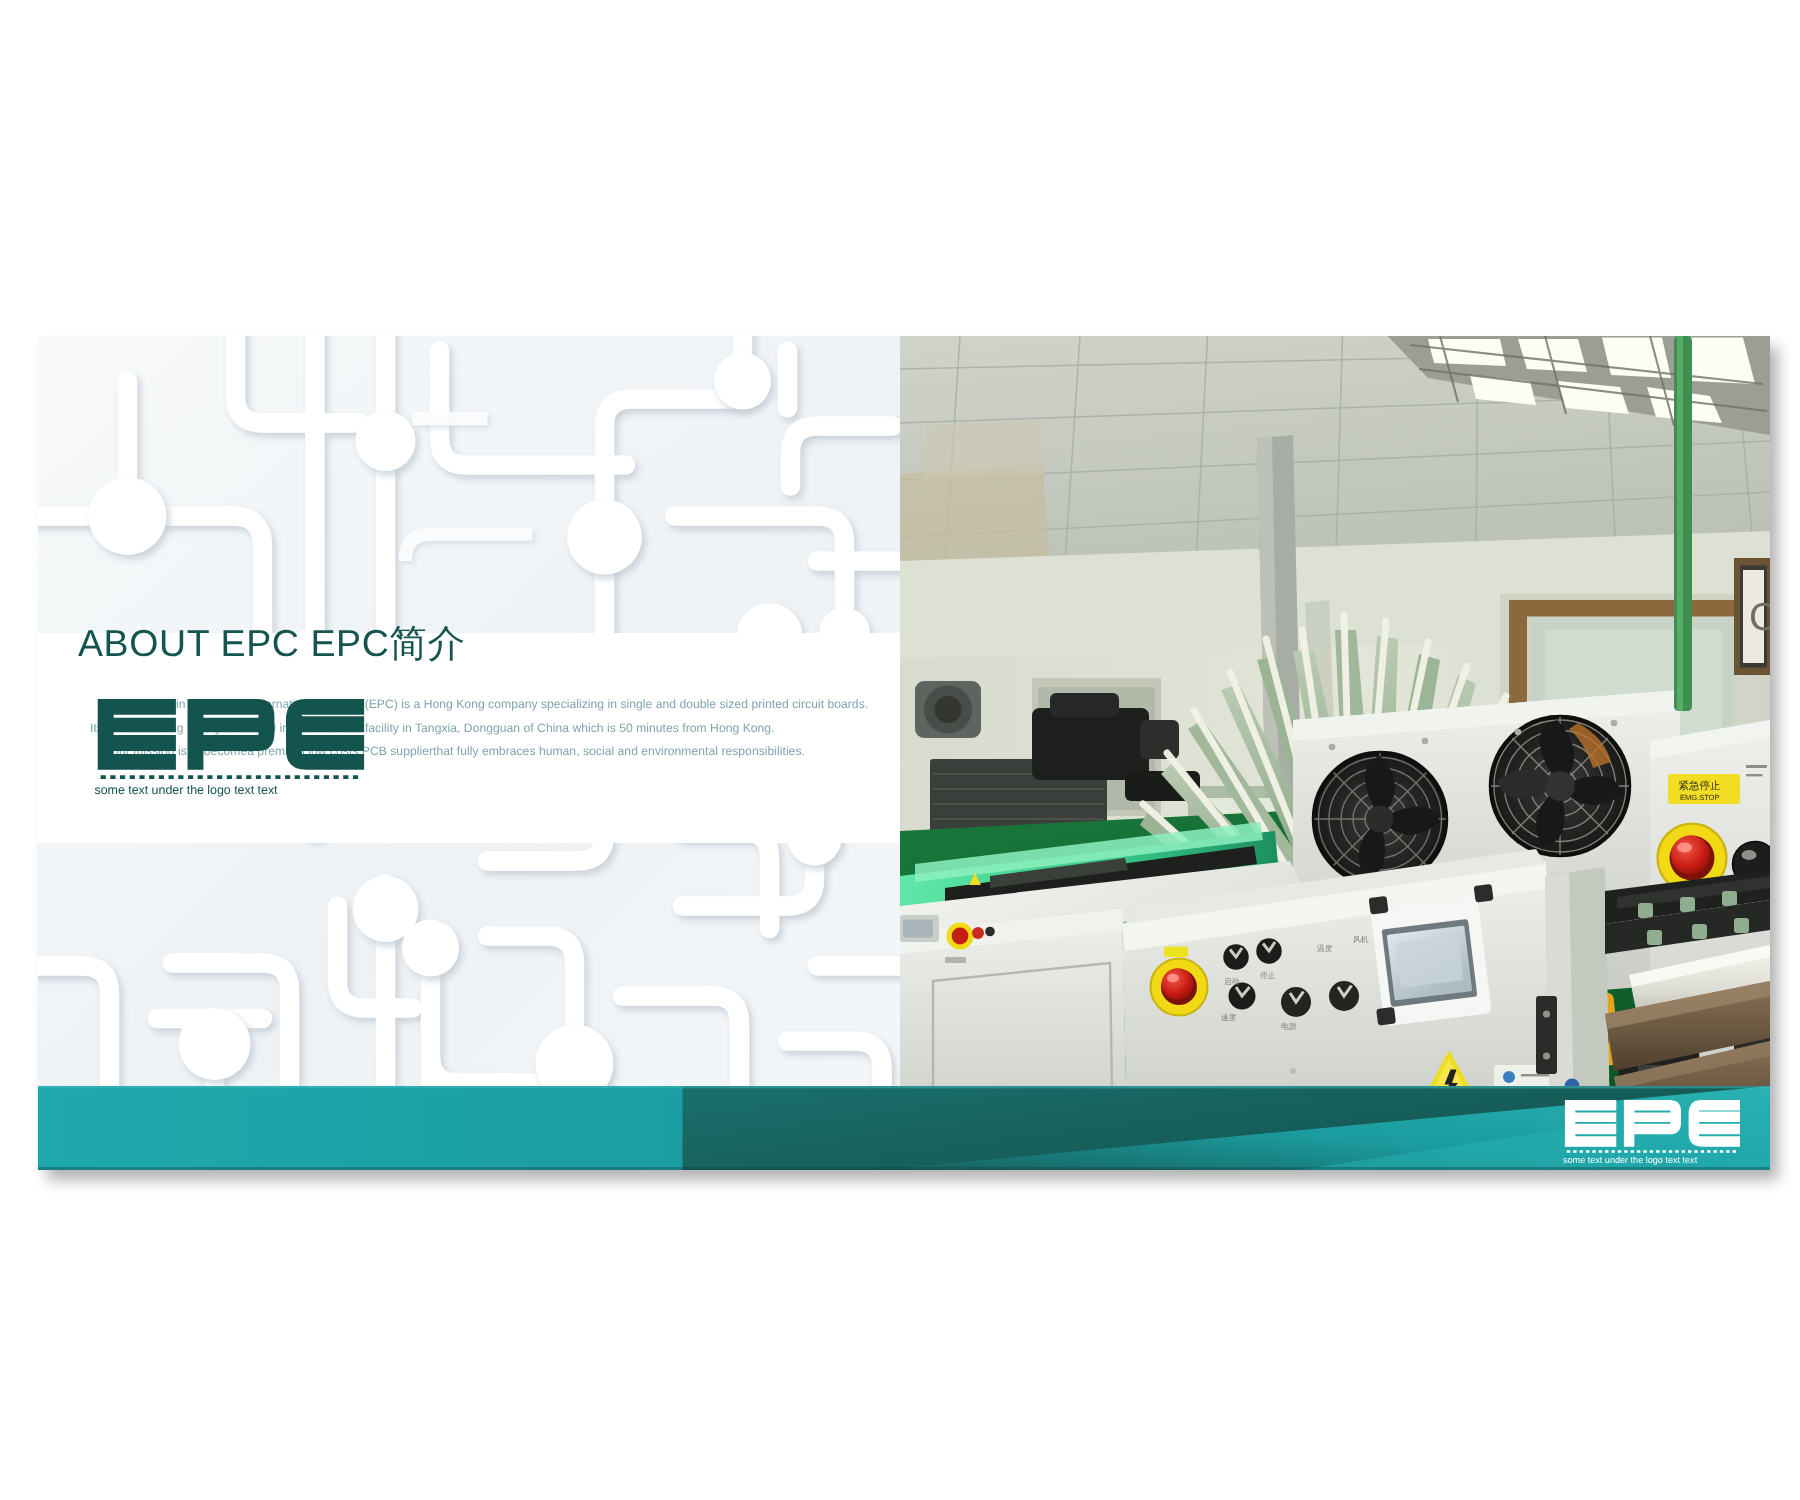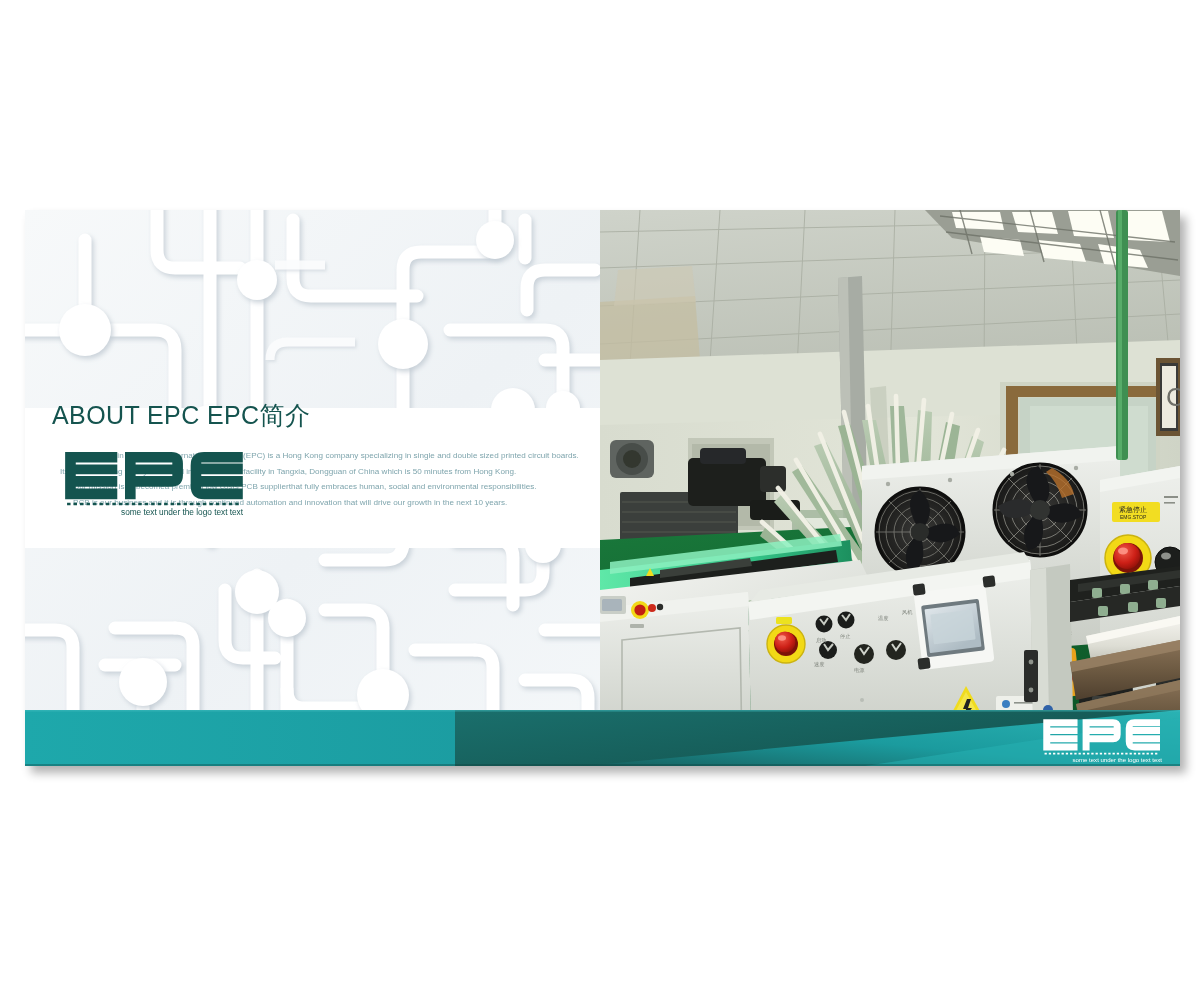--- a/index.html
+++ b/index.html
@@ -9,21 +9,21 @@
     height: 1000px;
     background: #ffffff;
     font-family: "Liberation Sans", sans-serif;
     overflow: hidden;
   }
 
   
   #slide {
     position: absolute;
     left: 25px;
-    top: 210px;
+    top: 224px;
     width: 1155px;
     height: 556px;
     background: #ffffff;
     box-shadow: 6px 7px 9px rgba(0,0,0,0.30);
     overflow: hidden;
   }
 
   
   #left-panel {
     position: absolute;
@@ -85,21 +85,21 @@
     top: 240px;
     width: 180px;
     z-index: 5;
   }
   .logo-mark { display: block; }
   .logo-tagline {
     font-size: 8.3px;
     color: #14544f;
     letter-spacing: -0.02px;
     white-space: nowrap;
-    text-align: right;
+    text-align: left;
     margin-top: 1px;
     font-weight: 400;
   }
 
   
   #photo-panel {
     position: absolute;
     left: 575px; top: 0;
     width: 580px; height: 556px;
     overflow: hidden;
@@ -225,21 +225,20 @@
       </g>
     </svg>
 
     <div id="copy-band"></div>
 
     <div id="about-block">
       <div id="about-title">ABOUT EPC EPC简介</div>
       <div id="about-body">
         <p>Established in 2007, EPC International Limited (EPC) is a Hong Kong company specializing in single and double sized printed circuit boards. Its manufacturing facility is located in a self-owned facility in Tangxia, Dongguan of China which is 50 minutes from Hong Kong.</p>
         <p>Our mission is to becomea premium low costs PCB supplierthat fully embraces human, social and environmental responsibilities.</p>
-        <p>PCB is our business and it is through continued automation and innovation that will drive our growth in the next 10 years.</p>
       </div>
     </div>
   </div>
 
   <div id="photo-panel">
     <svg id="factory-photo" viewBox="0 0 580 556" preserveAspectRatio="none">
       <defs>
         <linearGradient id="ceilGrad" x1="0" y1="0" x2="0.3" y2="1">
           <stop offset="0%" stop-color="#cfd3ca"></stop>
           <stop offset="100%" stop-color="#b9beb3"></stop>

